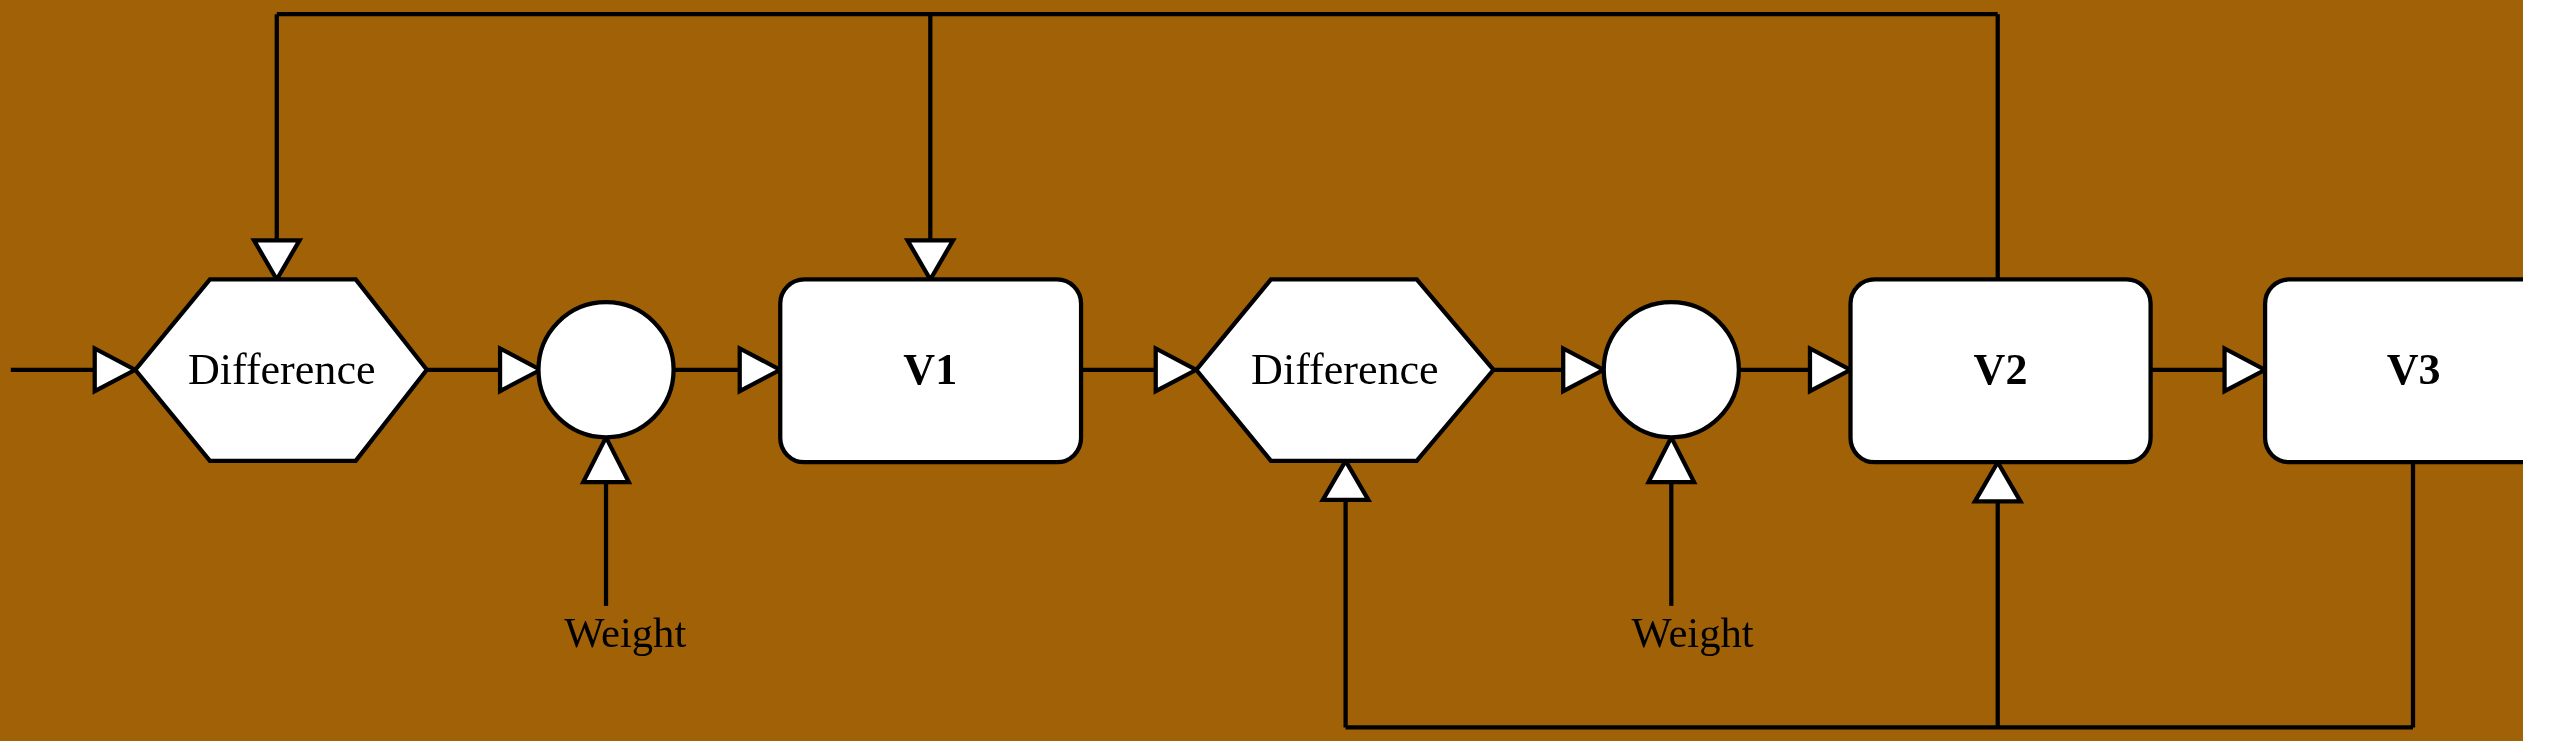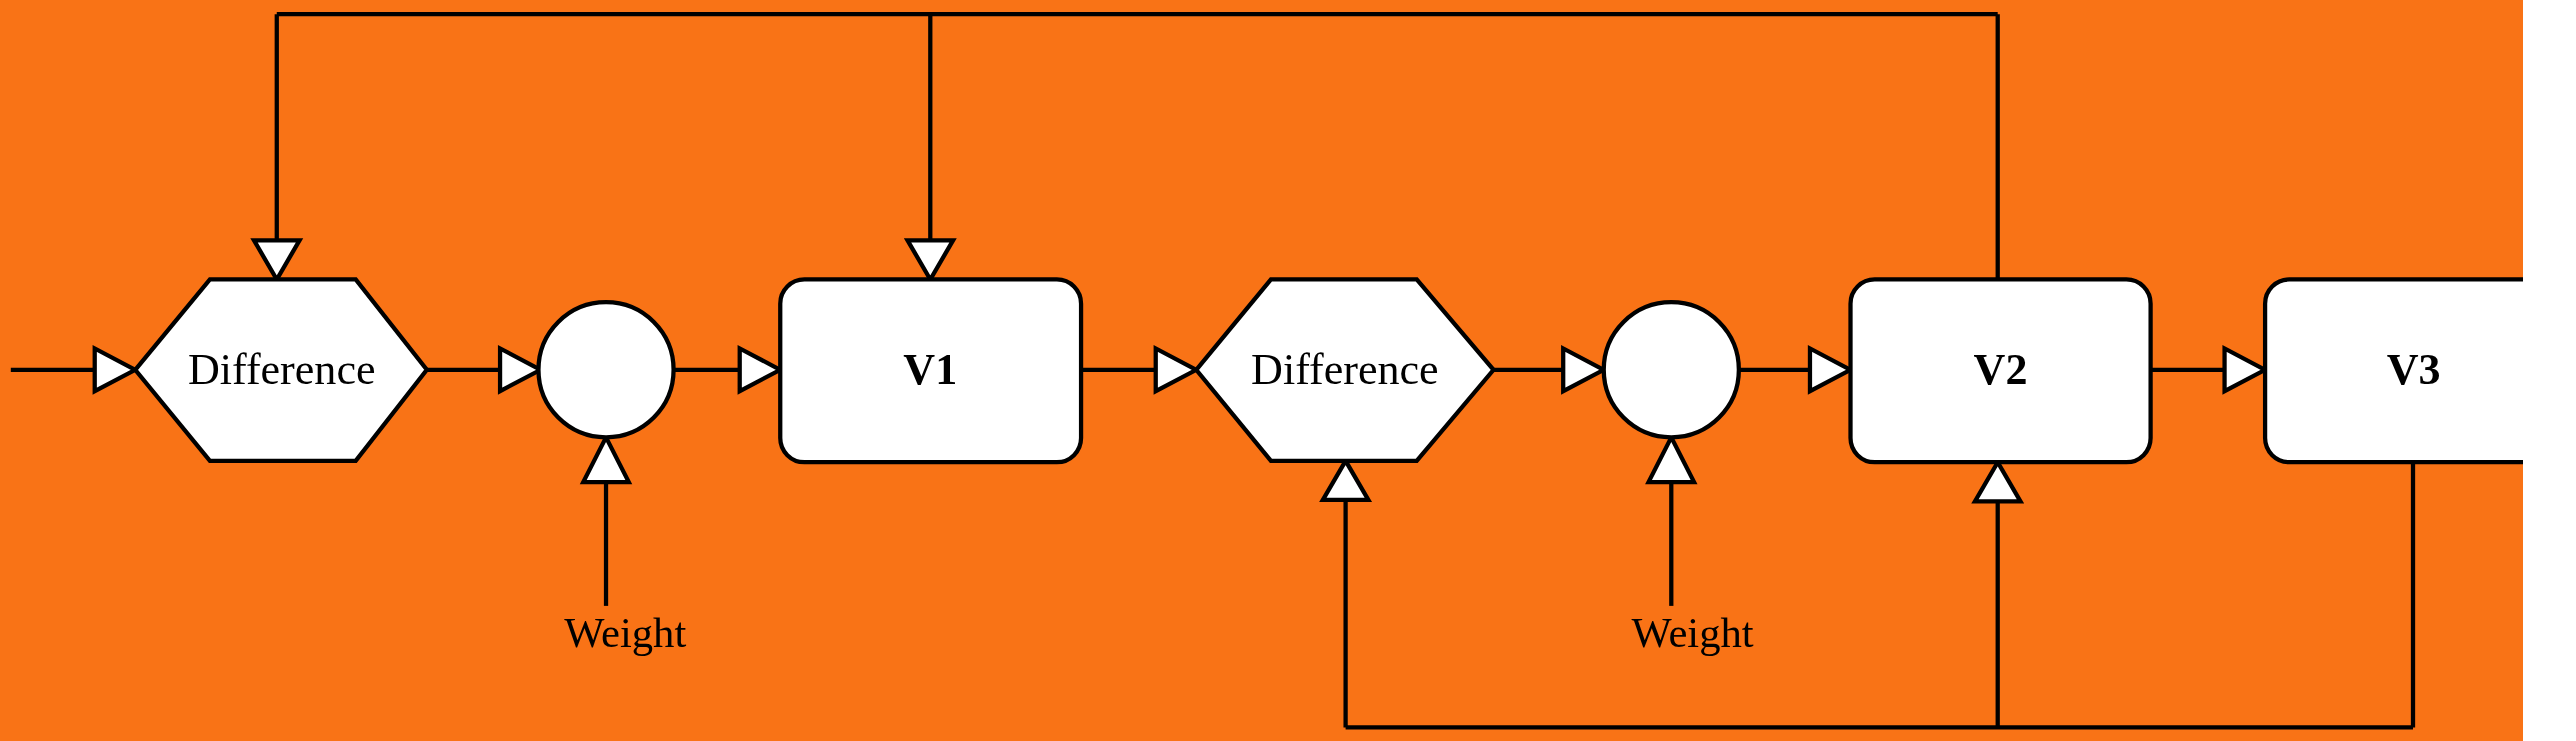--- a/index.html
+++ b/index.html
@@ -8,21 +8,21 @@
     padding: 0;
     background: #ffffff;
   }
   body {
     font-family: "Liberation Serif", "DejaVu Serif", serif;
   }
   #diagram-root {
     position: relative;
     width: 2523px;
     height: 741px;
-    background: #f97316;
+    background: #a16207;
     overflow: hidden;
   }
   svg.diagram-canvas {
     display: block;
     width: 2576px;
     height: 741px;
   }
   .shape-outline {
     fill: #ffffff;
     stroke: #000000;

